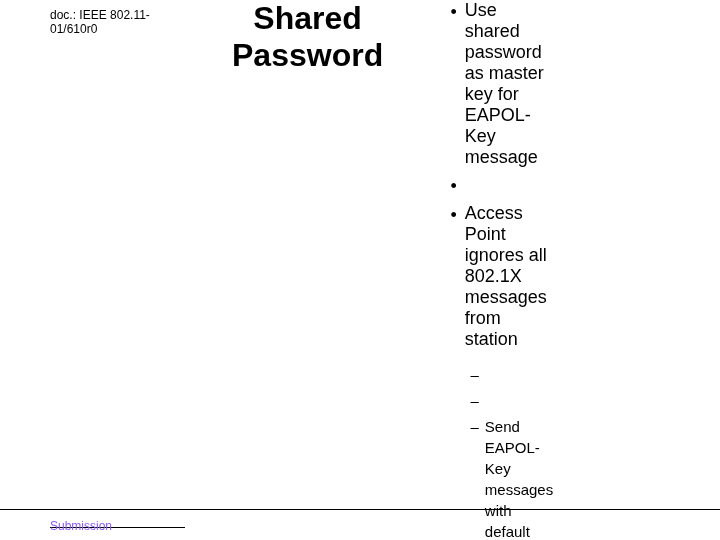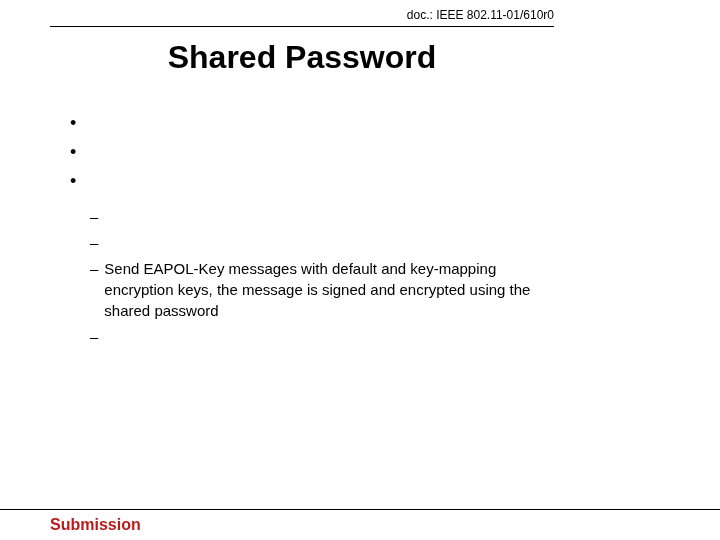--- a/index.html
+++ b/index.html
@@ -16,21 +16,20 @@
       color: #000000;
       overflow: hidden;
       position: relative;
     }
 
     .page-container {
       width: 604px;
       height: 540px;
       padding: 0 50px;
       display: flex;
-      flex-direction: column;
     }
 
     .header-bar {
       display: flex;
       justify-content: flex-end;
       padding-top: 8px;
       padding-bottom: 4px;
       border-bottom: 1px solid #000;
       margin-bottom: 12px;
     }
@@ -92,24 +91,23 @@
     .footer-bar {
       position: absolute;
       bottom: 0;
       left: 0;
       right: 0;
       padding: 6px 50px;
       border-top: 1px solid #000;
     }
 
     .footer-text {
-      font-size: 16px;
+      font-size: 12px;
       font-family: Arial, sans-serif;
-      color: #b91c1c;
-      font-weight: bold;
+      color: #8b5cf6;
     }
 
     .content-area {
       flex: 1;
     }
   </style>
 </head>
 <body>
 
 <div class="page-container">
@@ -117,26 +115,28 @@
   <div class="header-bar">
     <span class="doc-id">doc.: IEEE 802.11-01/610r0</span>
   </div>
 
   <div class="slide-title">Shared Password</div>
 
   <div class="content-area">
     <ul class="bullet-list">
       <li>
         <span class="bullet">•</span>
+        <span>Use shared password as master key for EAPOL-Key message</span>
       </li>
       <li>
         <span class="bullet">•</span>
       </li>
       <li>
         <span class="bullet">•</span>
+        <span>Access Point ignores all 802.1X messages from station</span>
       </li>
     </ul>
 
     <ul class="sub-list">
       <li>
         <span class="dash">–</span>
       </li>
       <li>
         <span class="dash">–</span>
       </li>

